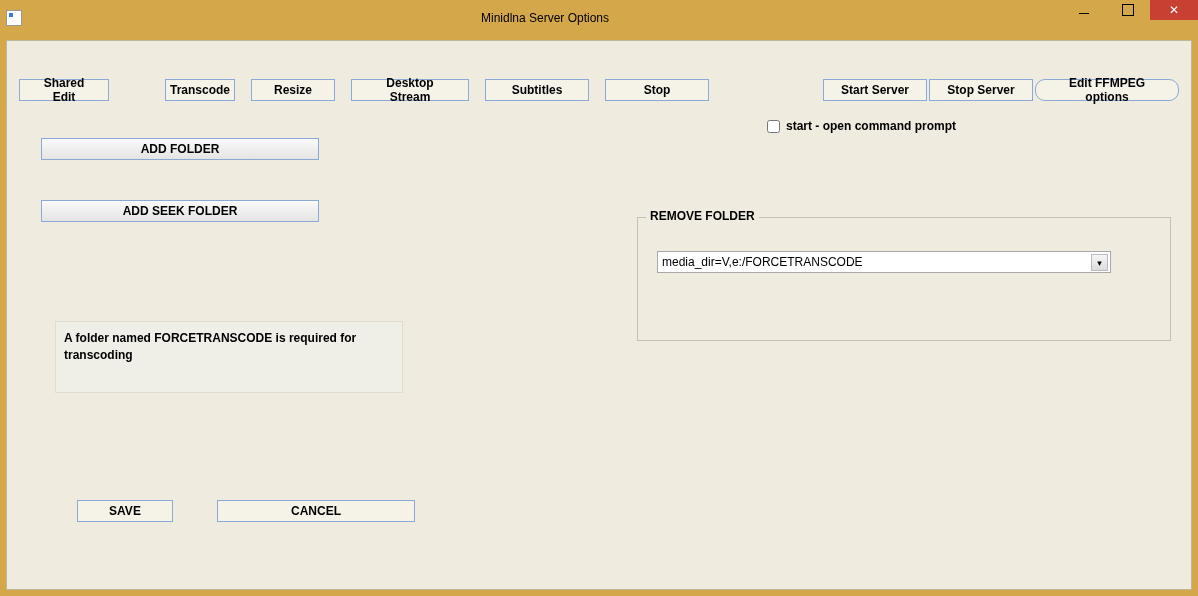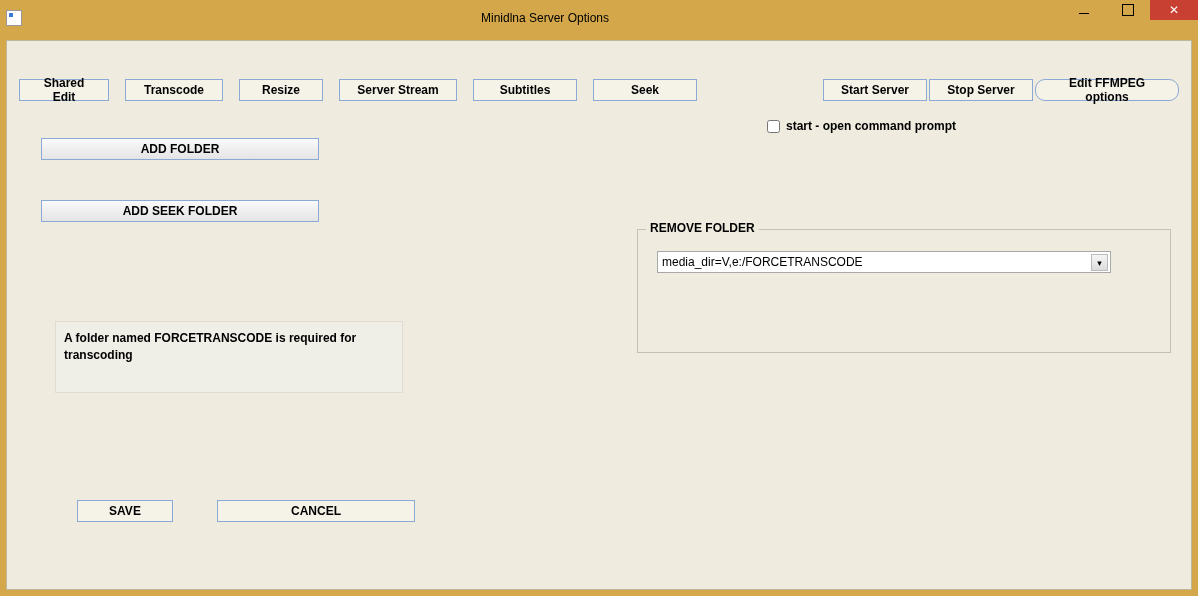--- a/index.html
+++ b/index.html
@@ -173,21 +173,20 @@
       font-size: 12px;
       line-height: 1.4;
     }
     .groupbox {
       position: absolute;
       top: 176px;
       left: 630px;
       width: 534px;
       height: 124px;
       border: 1px solid #c5c2b2;
-      margin-top: 12px;
     }
     .groupbox-label {
       position: absolute;
       top: -9px;
       left: 8px;
       background: #efebde;
       padding: 0 4px;
       font-weight: bold;
       font-size: 12px;
     }
@@ -231,21 +230,21 @@
     .save-btn {
       top: 459px;
       left: 70px;
     }
     .cancel-btn {
       top: 459px;
       left: 210px;
       width: 198px;
     }
     #tb-shared { width: 90px; }
-    #tb-transcode { width: 98px; }
+    #tb-transcode { width: 70px; margin-left: 40px; }
     #tb-resize { width: 84px; }
     #tb-desktop { width: 118px; }
     #tb-subtitles { width: 104px; }
     #tb-seek { width: 104px; }
     #tb-start { width: 104px; }
     #tb-stop { width: 104px; }
     #tb-ffmpeg { width: 144px; border-radius: 10px; }
   </style>
 </head>
 <body>
@@ -261,23 +260,23 @@
     </div>
   </div>
 
   <div class="client-area">
 
     <div class="toolbar">
       <div class="toolbar-left">
         <button id="tb-shared" class="tab-btn">Shared Edit</button>
         <button id="tb-transcode" class="tab-btn">Transcode</button>
         <button id="tb-resize" class="tab-btn">Resize</button>
-        <button id="tb-desktop" class="tab-btn">Server Stream</button>
+        <button id="tb-desktop" class="tab-btn">Desktop Stream</button>
         <button id="tb-subtitles" class="tab-btn">Subtitles</button>
-        <button id="tb-seek" class="tab-btn">Seek</button>
+        <button id="tb-seek" class="tab-btn">Stop</button>
       </div>
       <div class="toolbar-right">
         <button id="tb-start" class="srv-btn">Start Server</button>
         <button id="tb-stop" class="srv-btn">Stop Server</button>
         <button id="tb-ffmpeg" class="srv-btn">Edit FFMPEG options</button>
       </div>
     </div>
 
     <div class="checkbox-row">
       <input type="checkbox" style="">

